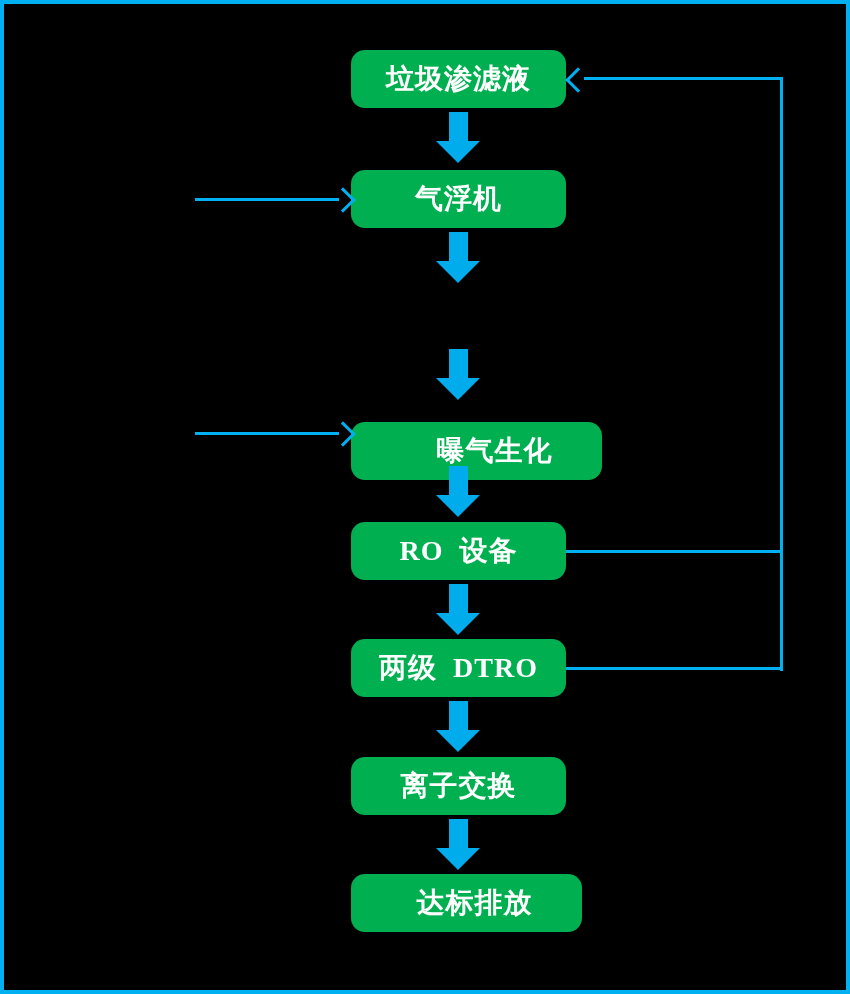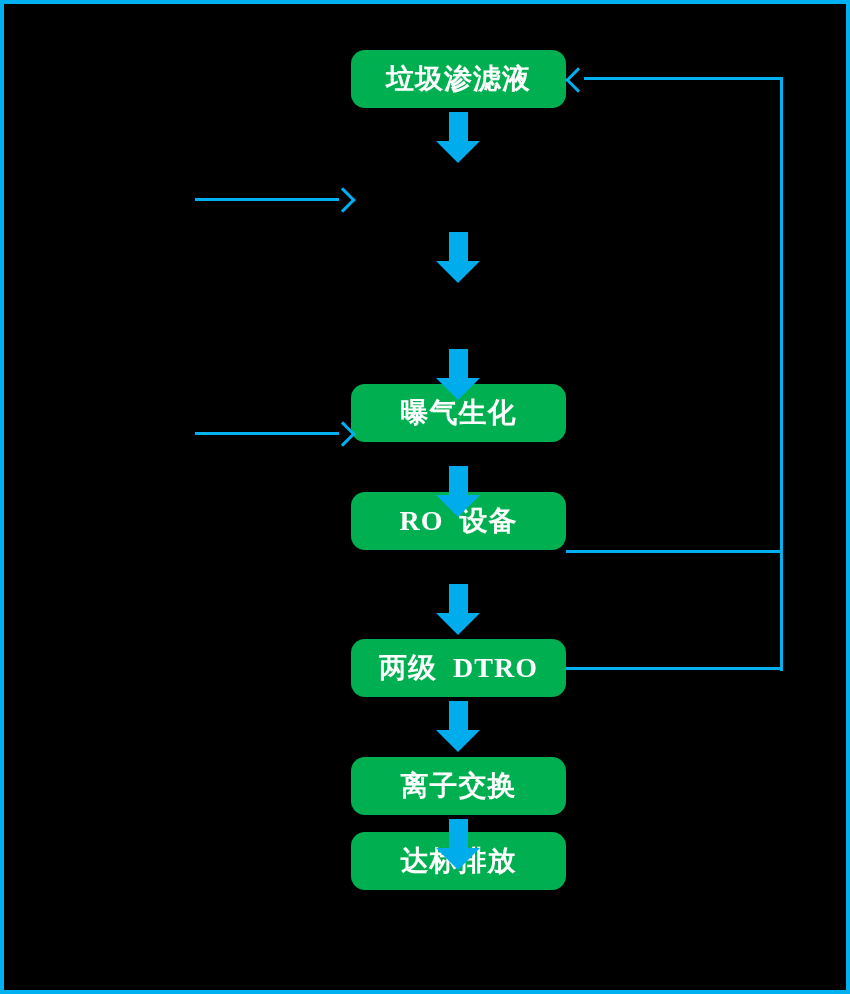--- a/index.html
+++ b/index.html
@@ -28,25 +28,25 @@
   .node span {
     color: #FFFFFF;
     font-size: 28px;
     font-weight: bold;
     white-space: pre;
     letter-spacing: 1px;
   }
   .n1 { top: 46px; }
   .n2 { top: 166px; }
   .n3 { top: 283px; }
-  .n4 { top: 380px; }
-  .n5 { top: 488px; }
+  .n4 { top: 418px; padding-left: 36px; }
+  .n5 { top: 518px; }
   .n6 { top: 635px; }
   .n7 { top: 753px; }
-  .n8 { top: 828px; }
+  .n8 { top: 870px; padding-left: 16px; }
 
   
   .darrow {
     position: absolute;
     left: 432px;            
     width: 44px;
     height: 51px;
     display: flex;
     flex-direction: column;
     align-items: center;
@@ -90,20 +90,23 @@
   .ch-n4  { left: 330px; top: 421px; }
   .ch-n1  { left: 565px; top: 67px;  }
 </style>
 </head>
 <body>
 
 <div class="stage">
 
   <div class="node n1">
     <span>垃圾渗滤液</span>
+  </div>
+  <div class="node n2">
+    <span>气浮机</span>
   </div>
   <div class="node n4">
     <span>曝气生化</span>
   </div>
   <div class="node n5">
     <span>RO  设备</span>
   </div>
   <div class="node n7">
     <span>离子交换</span>
   </div>

